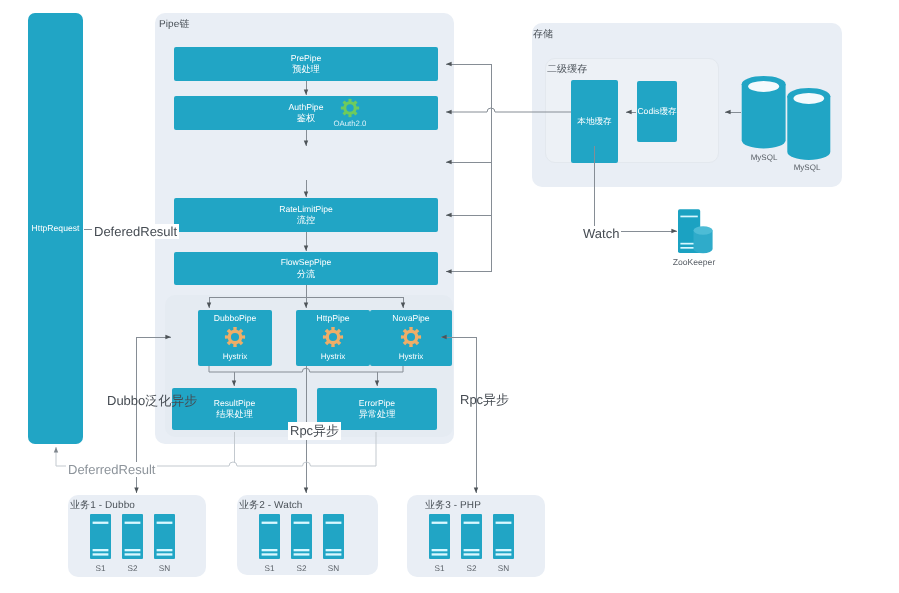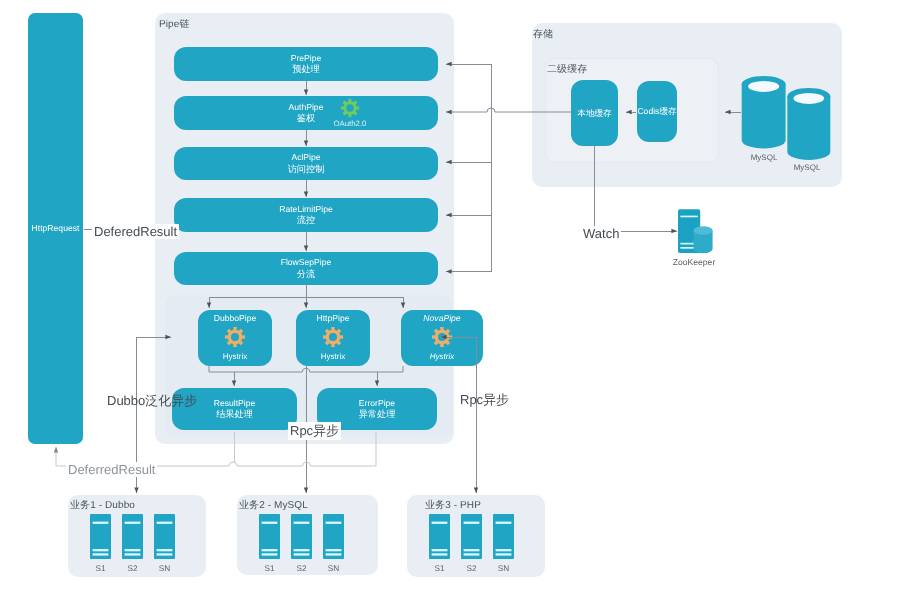--- a/index.html
+++ b/index.html
@@ -7,21 +7,21 @@
   body{width:899px;height:593px;font-family:"Liberation Sans",sans-serif;overflow:hidden;
        -webkit-font-smoothing:antialiased;text-rendering:geometricPrecision;}
   #stage{position:relative;width:899px;height:593px;background:#fff;}
   .abs{position:absolute;}
 
   
   .grp{position:absolute;border-radius:10px;background:#e9eef5;}
   .grp-title{position:absolute;font-size:10px;color:#4a5158;white-space:nowrap;letter-spacing:.1px;transform:translateZ(0);}
 
   
-  .tbox{position:absolute;border-radius:12px;background:#21a5c5;transform:translateZ(0);
+  .tbox{position:absolute;border-radius:2px;background:#21a5c5;transform:translateZ(0);
         display:flex;flex-direction:column;align-items:center;justify-content:center;
         color:#ffffff;text-align:center;line-height:1.22;}
   .tbox .l1{font-size:8.6px;}
   .tbox .l2{font-size:9.2px;margin-top:1.2px;}
 
   
   svg.lay{position:absolute;left:0;top:0;width:899px;height:593px;overflow:visible;z-index:1;}
   .edge{fill:none;stroke:#868d95;stroke-width:1px;shape-rendering:crispEdges;}
   .edge.hop,.edgelight.hop{shape-rendering:auto;stroke-width:1px;}
   .edgelight{fill:none;stroke:#c3c9cf;stroke-width:1px;shape-rendering:crispEdges;}
@@ -50,24 +50,20 @@
   <div class="grp-title" style="left:159px;top:17px;">Pipe链</div>
 
   <div class="tbox" style="left:174px;top:47px;width:264px;height:34px;">
     <span class="l1">PrePipe</span>
     <span class="l2">预处理</span>
   </div>
   <div class="tbox" style="left:174px;top:96px;width:264px;height:34px;">
     <span class="l1">AuthPipe</span>
     <span class="l2">鉴权</span>
   </div>
-  <div class="tbox" style="left:174px;top:147px;width:264px;height:33px;">
-    <span class="l1">AclPipe</span>
-    <span class="l2">访问控制</span>
-  </div>
   <div class="tbox" style="left:174px;top:198px;width:264px;height:34px;">
     <span class="l1">RateLimitPipe</span>
     <span class="l2">流控</span>
   </div>
   <div class="tbox" style="left:174px;top:252px;width:264px;height:33px;justify-content:center;">
     <span class="l1">FlowSepPipe</span>
     <span class="l2">分流</span>
   </div>
 
   <div class="abs" style="left:324px;top:95px;width:52px;height:36px;">
@@ -92,21 +88,21 @@
   </div>
   <div class="tbox ppipe" style="left:271px;top:310px;width:74px;height:56px;">
     <span class="l1 pp-name">HttpPipe</span>
     <svg class="pp-gear" width="22" height="22" viewBox="-1 -1 22 22">
       <g transform="translate(10,10)">
           <path class="gear8" d="M-1.78,-9.96A10.12,10.12 0 0 1 1.78,-9.96L1.58,-7.20A7.370000000000001,7.370000000000001 0 0 1 3.97,-6.21L5.79,-8.30A10.12,10.12 0 0 1 8.30,-5.79L6.21,-3.97A7.370000000000001,7.370000000000001 0 0 1 7.20,-1.58L9.96,-1.78A10.12,10.12 0 0 1 9.96,1.78L7.20,1.58A7.370000000000001,7.370000000000001 0 0 1 6.21,3.97L8.30,5.79A10.12,10.12 0 0 1 5.79,8.30L3.97,6.21A7.370000000000001,7.370000000000001 0 0 1 1.58,7.20L1.78,9.96A10.12,10.12 0 0 1 -1.78,9.96L-1.58,7.20A7.370000000000001,7.370000000000001 0 0 1 -3.97,6.21L-5.79,8.30A10.12,10.12 0 0 1 -8.30,5.79L-6.21,3.97A7.370000000000001,7.370000000000001 0 0 1 -7.20,1.58L-9.96,1.78A10.12,10.12 0 0 1 -9.96,-1.78L-7.20,-1.58A7.370000000000001,7.370000000000001 0 0 1 -6.21,-3.97L-8.30,-5.79A10.12,10.12 0 0 1 -5.79,-8.30L-3.97,-6.21A7.370000000000001,7.370000000000001 0 0 1 -1.58,-7.20ZM4.07,0 A4.07,4.07 0 1 0 -4.07,0 A4.07,4.07 0 1 0 4.07,0 Z" fill="#eeae68" fill-rule="evenodd"></path>
         </g>
     </svg>
     <span class="l2 pp-badge">Hystrix</span>
   </div>
-  <div class="tbox ppipe" style="left:376px;top:310px;width:82px;height:56px;font-style:italic;">
+  <div class="tbox ppipe" style="left:345px;top:310px;width:82px;height:56px;">
     <span class="l1 pp-name">NovaPipe</span>
     <svg class="pp-gear" width="22" height="22" viewBox="-1 -1 22 22">
       <g transform="translate(10,10)">
           <path class="gear8" d="M-1.78,-9.96A10.12,10.12 0 0 1 1.78,-9.96L1.58,-7.20A7.370000000000001,7.370000000000001 0 0 1 3.97,-6.21L5.79,-8.30A10.12,10.12 0 0 1 8.30,-5.79L6.21,-3.97A7.370000000000001,7.370000000000001 0 0 1 7.20,-1.58L9.96,-1.78A10.12,10.12 0 0 1 9.96,1.78L7.20,1.58A7.370000000000001,7.370000000000001 0 0 1 6.21,3.97L8.30,5.79A10.12,10.12 0 0 1 5.79,8.30L3.97,6.21A7.370000000000001,7.370000000000001 0 0 1 1.58,7.20L1.78,9.96A10.12,10.12 0 0 1 -1.78,9.96L-1.58,7.20A7.370000000000001,7.370000000000001 0 0 1 -3.97,6.21L-5.79,8.30A10.12,10.12 0 0 1 -8.30,5.79L-6.21,3.97A7.370000000000001,7.370000000000001 0 0 1 -7.20,1.58L-9.96,1.78A10.12,10.12 0 0 1 -9.96,-1.78L-7.20,-1.58A7.370000000000001,7.370000000000001 0 0 1 -6.21,-3.97L-8.30,-5.79A10.12,10.12 0 0 1 -5.79,-8.30L-3.97,-6.21A7.370000000000001,7.370000000000001 0 0 1 -1.58,-7.20ZM4.07,0 A4.07,4.07 0 1 0 -4.07,0 A4.07,4.07 0 1 0 4.07,0 Z" fill="#eeae68" fill-rule="evenodd"></path>
         </g>
     </svg>
     <span class="l2 pp-badge">Hystrix</span>
   </div>
 
   <div class="tbox" style="left:172px;top:388px;width:125px;height:42px;">
@@ -117,21 +113,21 @@
     <span class="l1">ErrorPipe</span>
     <span class="l2">异常处理</span>
   </div>
 
   <div class="grp" style="left:532px;top:23px;width:310px;height:164px;"></div>
   <div class="grp-title" style="left:533px;top:27px;">存储</div>
 
   <div class="grp" style="left:545px;top:58px;width:174px;height:105px;background:#edf1f6;border:1px solid #e3e8ee;box-sizing:border-box;"></div>
   <div class="grp-title" style="left:547px;top:62px;">二级缓存</div>
 
-  <div class="tbox" style="left:571px;top:80px;width:47px;height:66px;">
+  <div class="tbox" style="left:571px;top:80px;width:47px;height:83px;">
     <span class="l1">本地缓存</span>
   </div>
   <div class="tbox" style="left:637px;top:81px;width:40px;height:61px;">
     <span class="l1">Codis缓存</span>
   </div>
 
   <svg class="abs" width="96" height="96" viewBox="0 0 96 96" style="left:740px;top:70px;">
     <g>
       <path d="M47.3,26.2 h43 v55.5 a21.5,8.2 0 0 1 -43,0 z" fill="#21a5c5"></path>
       <ellipse cx="68.8" cy="26.2" rx="21.5" ry="8.2" fill="#21a5c5"></ellipse>
@@ -152,21 +148,21 @@
     <rect x="4.4" y="35.8" width="17.4" height="1.7" fill="#d7f7ff"></rect>
     <rect x="4.4" y="40" width="17.4" height="1.7" fill="#d7f7ff"></rect>
     <path d="M17.5,23.5 h19.1 v18.5 a9.55,4.2 0 0 1 -19.1,0 z" fill="#2fabca"></path>
     <ellipse cx="27.05" cy="23.5" rx="9.55" ry="4.2" fill="#4dbcd6"></ellipse>
   </svg>
   <div class="cap" style="left:661px;top:257px;width:66px;font-size:8.6px;">ZooKeeper</div>
 
   <div class="grp" style="left:68px;top:495px;width:138px;height:82px;"></div>
   <div class="grp-title" style="left:70px;top:498px;">业务1 - Dubbo</div>
   <div class="grp" style="left:237px;top:495px;width:141px;height:80px;"></div>
-  <div class="grp-title" style="left:239px;top:498px;">业务2 - MySQL</div>
+  <div class="grp-title" style="left:239px;top:498px;">业务2 - Watch</div>
   <div class="grp" style="left:407px;top:495px;width:138px;height:82px;"></div>
   <div class="grp-title" style="left:409px;top:498px;margin-left:16px;">业务3 - PHP</div>
 
   <div id="svc-nodes">
       <div class="abs" style="left: 90px; top: 514px; width: 21px; height: 59px;"><svg width="21" height="45" viewBox="0 0 21 45">
           <rect x="0" y="0" width="21" height="45" rx="1" fill="#21a5c5"></rect>
           <rect x="2.6" y="7.6" width="15.8" height="2.3" fill="#d9f8ff"></rect>
           <rect x="2.6" y="35" width="15.8" height="2.3" fill="#d9f8ff"></rect>
           <rect x="2.6" y="39.3" width="15.8" height="2.3" fill="#d9f8ff"></rect>
         </svg><div class="cap" style="left:-6px;top:50px;width:33px;font-size:8.2px;">S1</div></div>

